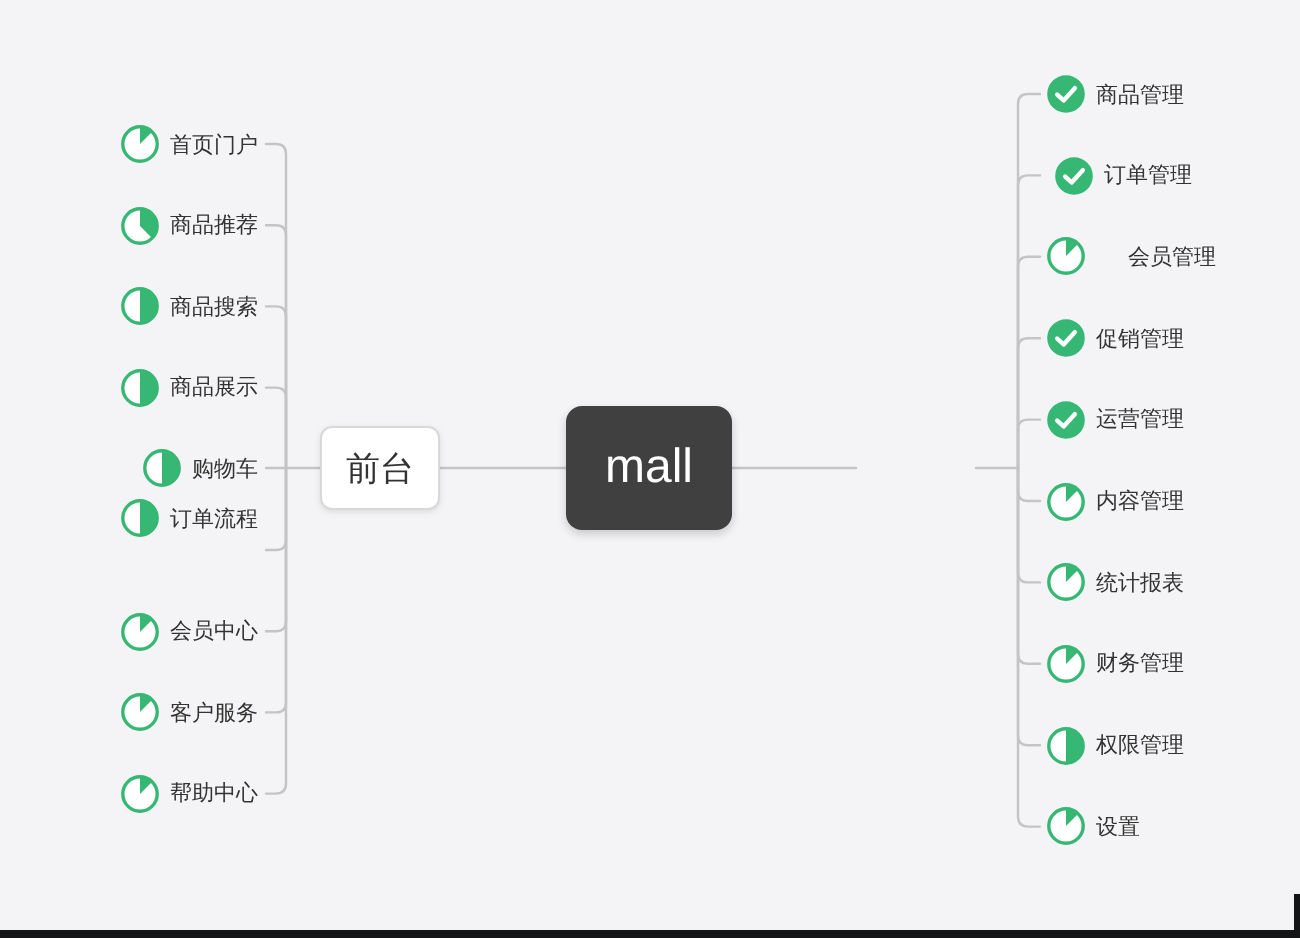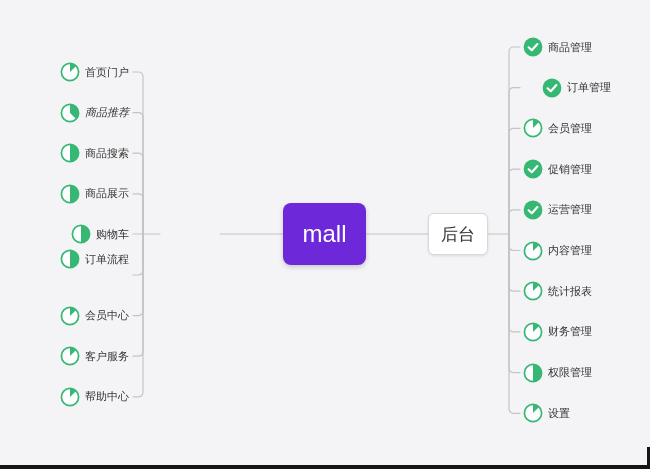--- a/index.html
+++ b/index.html
@@ -63,40 +63,40 @@
       <path d="M520,291.20000000000005 H514 Q509,291.20000000000005 509,286.20000000000005 V234" fill="none" stroke="#c4c4c6" stroke-width="1.2" stroke-linecap="round"></path>
       <path d="M520,331.90000000000003 H514 Q509,331.90000000000003 509,326.90000000000003 V234" fill="none" stroke="#c4c4c6" stroke-width="1.2" stroke-linecap="round"></path>
       <path d="M520,372.6 H514 Q509,372.6 509,367.6 V234" fill="none" stroke="#c4c4c6" stroke-width="1.2" stroke-linecap="round"></path>
       <path d="M520,413.3 H514 Q509,413.3 509,408.3 V234" fill="none" stroke="#c4c4c6" stroke-width="1.2" stroke-linecap="round"></path>
       <path d="M143,234 H160" fill="none" stroke="#c4c4c6" stroke-width="1.2" stroke-linecap="round"></path>
       <path d="M220,234 H283" fill="none" stroke="#c4c4c6" stroke-width="1.2" stroke-linecap="round"></path>
       <path d="M366,234 H428" fill="none" stroke="#c4c4c6" stroke-width="1.2" stroke-linecap="round"></path>
       <path d="M488,234 H509" fill="none" stroke="#c4c4c6" stroke-width="1.2" stroke-linecap="round"></path>
     </svg>
 
-
-  <div class="node root-node" id="root-node" style="background: #6d28d9;">
+  <div class="node branch-node" id="front-node">
+    <span>前台</span>
+  </div>
+
+  <div class="node root-node" id="root-node" style="background: #404040;">
     <span>mall</span>
   </div>
 
-  <div class="node branch-node" id="back-node">
-    <span>后台</span>
-  </div>
 
   <div id="left-items">
       <div class="topic" style="top: 61px; right: 521px;">
         <span class="ic">
           <svg width="20" height="20" viewBox="0 0 20 20">
             <circle cx="10" cy="10" r="8.6" fill="#fff" stroke="#36b874" stroke-width="1.7"></circle>
             <path d="M10,10 L10,1.4 A8.6,8.6 0 0 1 16.08,3.92 Z" fill="#36b874"></path>
           </svg>
         </span>
         <span style="color: rgb(51, 51, 51);">首页门户</span>
       </div>
-      <div class="topic" style="top: 101.6px; right: 521px; font-style: italic;">
+      <div class="topic" style="top: 101.6px; right: 521px;">
         <span class="ic">
           <svg width="20" height="20" viewBox="0 0 20 20">
             <circle cx="10" cy="10" r="8.6" fill="#fff" stroke="#36b874" stroke-width="1.7"></circle>
             <path d="M10,10 L10,1.4 A8.6,8.6 0 0 1 16.08,16.08 Z" fill="#36b874"></path>
           </svg>
         </span>
         <span style="color: rgb(51, 51, 51);">商品推荐</span>
       </div>
       <div class="topic" style="top: 142.2px; right: 521px;">
         <span class="ic">
@@ -165,37 +165,37 @@
   <div id="right-items">
       <div class="topic" style="top: 36px; left: 523px;">
         <span class="ic">
           <svg width="20" height="20" viewBox="0 0 20 20">
             <circle cx="10" cy="10" r="9.4" fill="#36b874"></circle>
             <path d="M5.6 10.3 L8.8 13.2 L14.4 7.1" fill="none" stroke="#fff" stroke-width="2.2" stroke-linecap="round" stroke-linejoin="round"></path>
           </svg>
         </span>
         <span style="color: rgb(51, 51, 51);">商品管理</span>
       </div>
-      <div class="topic" style="top: 76.7px; left: 542px;">
+      <div class="topic" style="top: 76.7px; left: 527px;">
         <span class="ic">
           <svg width="20" height="20" viewBox="0 0 20 20">
             <circle cx="10" cy="10" r="9.4" fill="#36b874"></circle>
             <path d="M5.6 10.3 L8.8 13.2 L14.4 7.1" fill="none" stroke="#fff" stroke-width="2.2" stroke-linecap="round" stroke-linejoin="round"></path>
           </svg>
         </span>
         <span style="color: rgb(51, 51, 51);">订单管理</span>
       </div>
       <div class="topic" style="top: 117.4px; left: 523px;">
         <span class="ic">
           <svg width="20" height="20" viewBox="0 0 20 20">
             <circle cx="10" cy="10" r="8.6" fill="#fff" stroke="#36b874" stroke-width="1.7"></circle>
             <path d="M10,10 L10,1.4 A8.6,8.6 0 0 1 16.08,3.92 Z" fill="#36b874"></path>
           </svg>
         </span>
-        <span style="color: rgb(51, 51, 51);">会员管理</span>
+        <span style="color: rgb(51, 51, 51); margin-left: 16px;">会员管理</span>
       </div>
       <div class="topic" style="top: 158.1px; left: 523px;">
         <span class="ic">
           <svg width="20" height="20" viewBox="0 0 20 20">
             <circle cx="10" cy="10" r="9.4" fill="#36b874"></circle>
             <path d="M5.6 10.3 L8.8 13.2 L14.4 7.1" fill="none" stroke="#fff" stroke-width="2.2" stroke-linecap="round" stroke-linejoin="round"></path>
           </svg>
         </span>
         <span style="color: rgb(51, 51, 51);">促销管理</span>
       </div>

